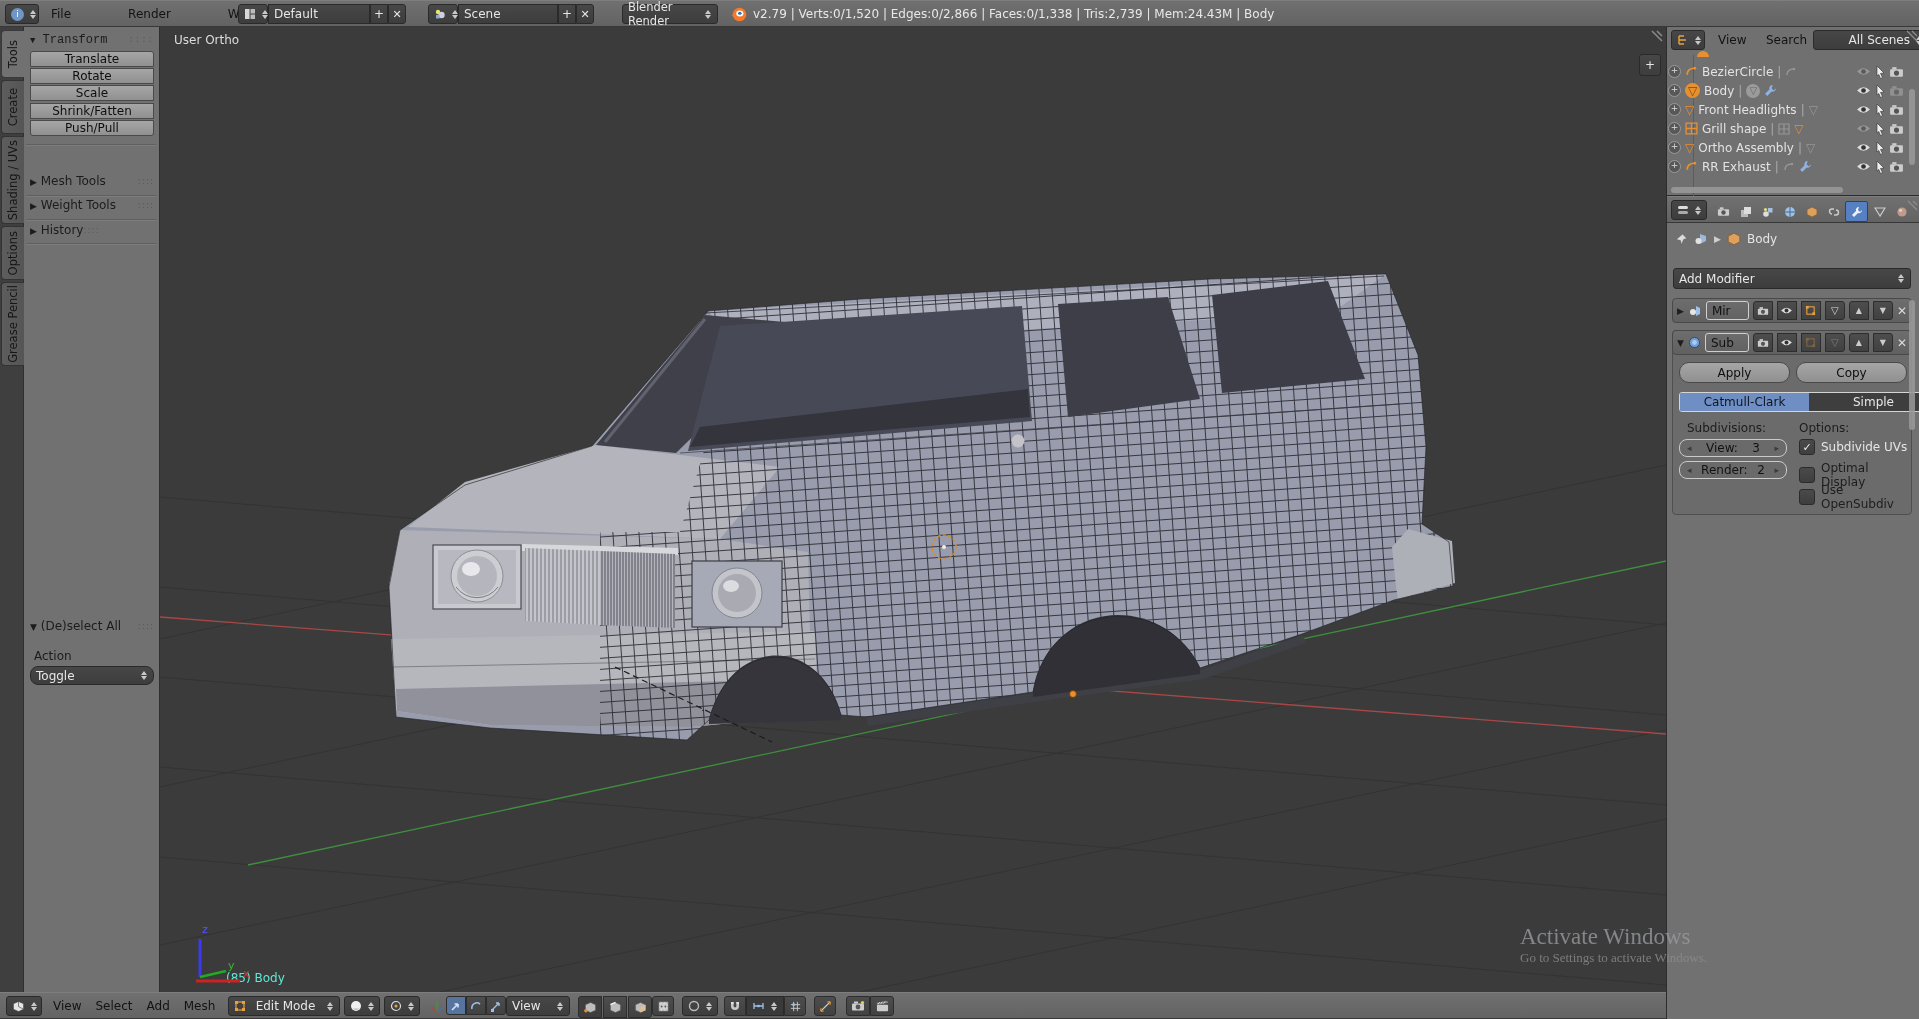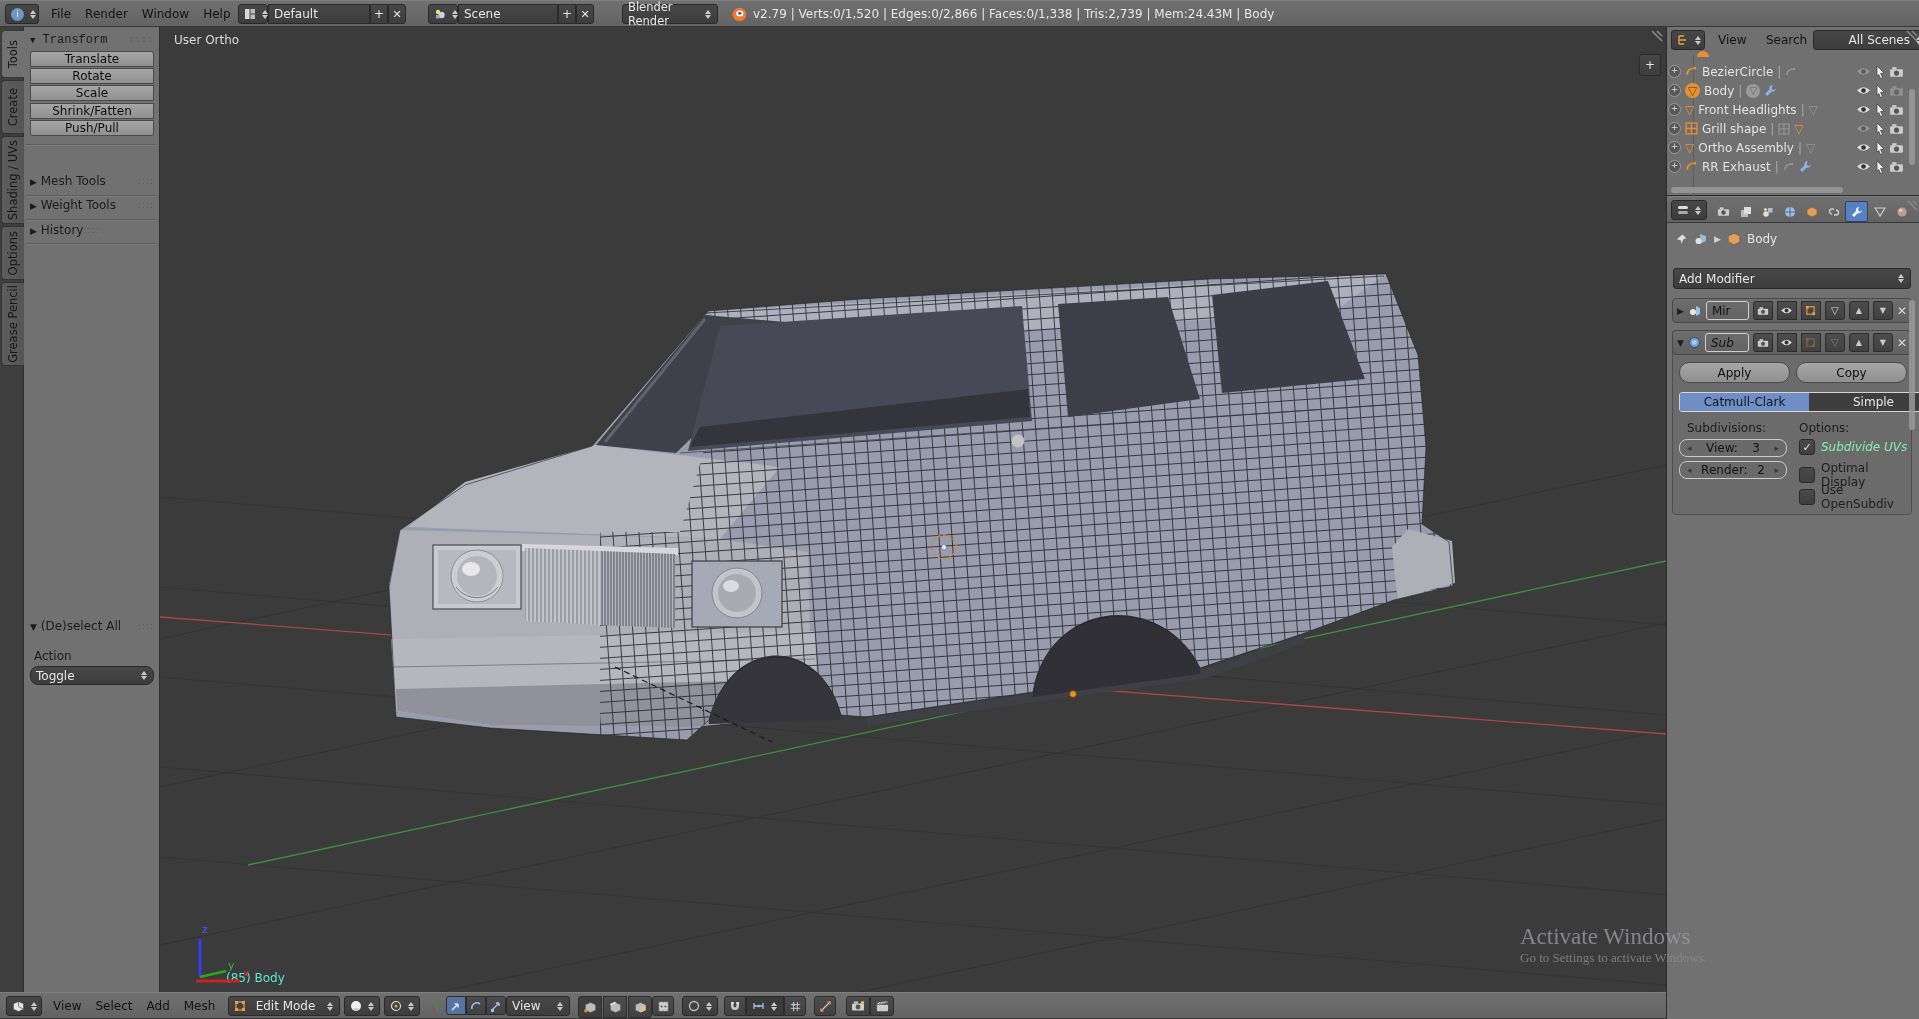--- a/index.html
+++ b/index.html
@@ -36,42 +36,42 @@
   .tri-orange{color:#e8902e;font-size:12px;line-height:12px;}
   
   .ptab{width:21px;height:19px;display:flex;align-items:center;justify-content:center;border-radius:2px;flex:none;}
   .ptab.active{background:#5680c2;border:1px solid #31425f;}
   .modbox{background:#6b6b6b;border:1px solid #4f4f4f;border-radius:4px;}
   .modhdr{background:linear-gradient(#6e6e6e,#606060);border:1px solid #494949;border-radius:4px;display:flex;align-items:center;gap:4px;padding:0 4px;}
   .namefield{background:#62656e00;border:1px solid #cfcfcf;border-radius:3px;color:#111;padding:0 5px;height:17px;display:flex;align-items:center;}
   .mini{width:18px;height:17px;display:flex;align-items:center;justify-content:center;background:linear-gradient(#4d4d4d,#414141);border:1px solid #2d2d2d;flex:none;}
   .numfield{border:1px solid #c9c9c9;border-radius:8px;background:#6a6a6a;color:#121212;display:flex;align-items:center;justify-content:space-between;padding:0 7px;}
   .cb{width:14px;height:14px;border-radius:3px;background:linear-gradient(#4a4a4a,#3e3e3e);border:1px solid #2b2b2b;display:flex;align-items:center;justify-content:center;color:#e8e8e8;font-size:11px;flex:none;}
-  .cblbl-on{color:#86efac;font-style:italic;}
+  .cblbl-on{color:#e5e5e5;}
   .cblbl-off{color:#1d1d1d;}
   .scrollv{position:absolute;background:#9a9a9a;border-radius:4px;opacity:.85;}
   .watermark1{font-size:23px;color:#97999d;opacity:.8;}
   .watermark2{font-size:13px;color:#8b8d90;opacity:.8;}
   svg{display:block;}
   .glyph{font-size:11px;line-height:11px;}
 </style>
 </head>
 <body>
 
 <div id="root">
 
   <div class="abs bar" style="left:0;top:0;width:1919px;height:27px;">
     <div class="abs chip" style="left:5px;top:3px;width:34px;height:20px;">
       <span class="ico" style="width:13px;height:13px;border-radius:50%;background:#6f96c4;color:#fff;font-size:9px;justify-content:center;">i</span>
       <span class="st">
           <i class="u"></i>
           <i class="d"></i>
         </span>
     </div>
-    <div class="abs flex" style="left:44px;top:0;height:26px;">
+    <div class="abs flex" style="left:44px;top:0;height:26px;gap:43px;">
       <div class="menu">File</div>
       <div class="menu">Render</div>
       <div class="menu">Window</div>
       <div class="menu">Help</div>
     </div>
 
     <div class="abs chip" style="left:238px;top:3px;width:30px;height:20px;">
       <span class="ico">
           <svg width="12" height="12" viewBox="0 0 12 12">
             <rect x="1" y="1" width="4.5" height="10" fill="#d8d8d8"></rect>
@@ -730,21 +730,21 @@
 
     <div class="modbox abs" style="left:5px;top:134px;width:240px;height:185px;">
       <div class="modhdr abs" style="left:-1px;top:-1px;width:240px;height:25px;">
         <span style="color:#1e1e1e;font-size:9px;">▼</span>
         <span class="ico">
             <svg width="13" height="13" viewBox="0 0 14 14">
               <circle cx="7" cy="7" r="5.5" fill="#6f9fd8" stroke="#2d4a6a"></circle>
               <circle cx="7" cy="7" r="2.6" fill="#aecbec"></circle>
             </svg>
           </span>
-        <span class="namefield" style="width:32px;font-style:italic;">
+        <span class="namefield" style="width:32px;">
             <span>Sub</span>
           </span>
         <span class="mini" style="border-radius:3px 0 0 3px;">
             <svg width="12" height="10" viewBox="0 0 14 11">
               <rect x="1" y="3" width="12" height="7" rx="1" fill="#ccc"></rect>
               <circle cx="7" cy="6.5" r="2.4" fill="#555"></circle>
               <rect x="3" y="1" width="4" height="2" fill="#ccc"></rect>
             </svg>
           </span>
         <span class="mini">

